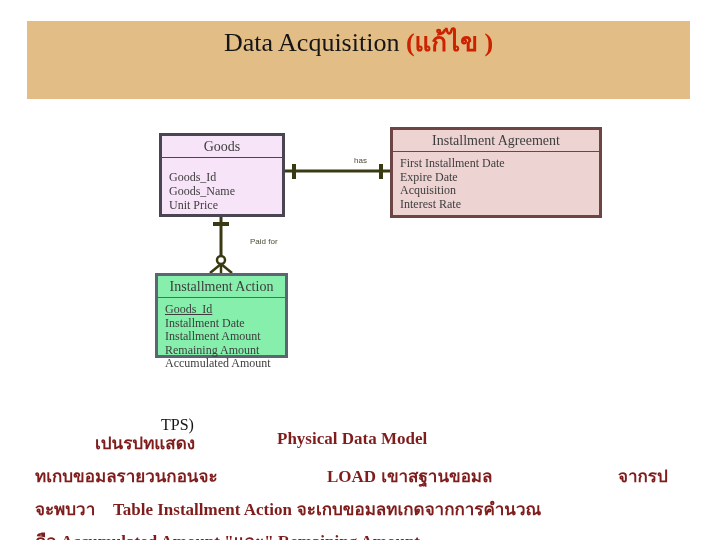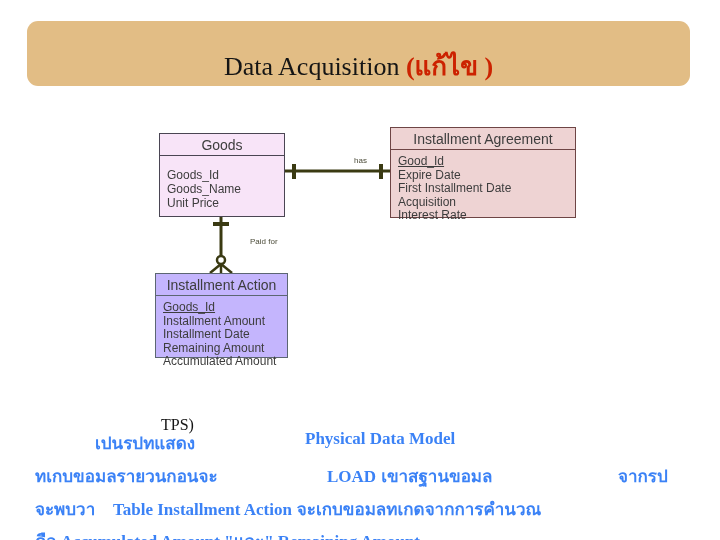--- a/index.html
+++ b/index.html
@@ -4,65 +4,65 @@
 <style>
   html,body{margin:0;padding:0;}
   body{
     width:720px;height:540px;background:#ffffff;overflow:hidden;position:relative;
     font-family:"Liberation Sans", sans-serif;
   }
   .slide{position:absolute;left:0;top:0;width:720px;height:540px;}
 
   
   .header-band{
-    position:absolute;left:27px;top:21px;width:663px;height:65px;
-    background:#e2bd85;display:flex;align-items:flex-end;justify-content:center;border-radius:11px;
+    position:absolute;left:27px;top:21px;width:663px;height:78px;
+    background:#e2bd85;display:flex;align-items:flex-start;justify-content:center;
   }
   .title{
     font-family:"Liberation Serif", serif;font-size:26px;color:#151515;white-space:nowrap;
   }
   .title .title-thai{color:#cc2200;font-weight:bold;}
 
   
   .entity{
-    position:absolute;border:1px solid #15803d;color:#3d3d3d;
-    font-family:Liberation Sans, sans-serif;box-sizing:border-box;
+    position:absolute;border:3px solid #15803d;color:#3d3d3d;
+    font-family:Liberation Serif, serif;box-sizing:border-box;
   }
   .entity-header{
     text-align:center;border-bottom:1px solid;border-color:inherit;
     font-size:14px;padding:3px 0 2px 0;
   }
   .entity-fields{font-size:12px;line-height:13.5px;padding:5px 6px 0 7px;}
   .field{white-space:nowrap;}
   .key{text-decoration:underline;}
 
   .goods{left:159px;top:133px;width:126px;height:84px;background:#f8e4f8;border-color:#4a4553;}
   .goods .entity-fields{padding-top:12px;line-height:14px;}
-  .agreement{left:390px;top:127px;width:186px;height:91px;background:#eed3d3;border-color:#6e4545;}
-  .action{left:155px;top:273px;width:133px;height:85px;background:#c4b5fd;border-color:#5c6672;}
+  .agreement{left:390px;top:127px;width:212px;height:91px;background:#eed3d3;border-color:#6e4545;}
+  .action{left:155px;top:273px;width:133px;height:85px;background:#86efac;border-color:#5c6672;}
 
   
   .rel-label{
     position:absolute;font-size:8px;color:#4c4c3a;font-family:"Liberation Sans", sans-serif;
     white-space:nowrap;
     padding-left:24px;
   }
   .has-label{left:330px;top:156px;}
   .paid-for-label{left:226px;top:237px;}
 
   .connector-layer{position:absolute;left:0;top:0;width:720px;height:540px;pointer-events:none;}
 
   
   .t-black{
     position:absolute;font-family:"Liberation Serif", serif;font-size:16px;color:#141414;
     white-space:nowrap;
   }
   .t-blue{
     position:absolute;font-family:"Liberation Serif", serif;font-size:17px;font-weight:bold;
-    color:#3b82f6;white-space:nowrap;
+    color:#7f1d1d;white-space:nowrap;
   }
   .seg{display:inline-block;}
   .seg + .seg{margin-left:5px;}
 </style>
 </head>
 <body>
 
 <div class="slide">
 
   <div class="header-band">
@@ -90,46 +90,45 @@
     <div class="entity-fields">
       <div class="field">Goods_Id</div>
       <div class="field">Goods_Name</div>
       <div class="field">Unit Price</div>
     </div>
   </div>
 
   <div class="entity agreement">
     <div class="entity-header">Installment Agreement</div>
     <div class="entity-fields">
-      <div class="field key">Good_Id</div>
+      <div class="field">First Installment Date</div>
       <div class="field">Expire Date</div>
-      <div class="field">First Installment Date</div>
       <div class="field">Acquisition</div>
       <div class="field">Interest Rate</div>
     </div>
   </div>
 
   <div class="entity action">
     <div class="entity-header">Installment Action</div>
     <div class="entity-fields">
       <div class="field key">Goods_Id</div>
+      <div class="field">Installment Date</div>
       <div class="field">Installment Amount</div>
-      <div class="field">Installment Date</div>
       <div class="field">Remaining Amount</div>
       <div class="field">Accumulated Amount</div>
     </div>
   </div>
 
   <div class="rel-label has-label">has</div>
   <div class="rel-label paid-for-label">Paid for</div>
 
   <div class="t-black" style="left:161px;top:416px;font-family:Liberation Serif, serif;">TPS)</div>
 
   <div class="t-blue" style="left:95px;top:429px;">เปนรปทแสดง</div>
-  <div class="t-blue" style="left:277px;top:429px;margin-left:28px;">Physical Data Model</div>
+  <div class="t-blue" style="left:277px;top:429px;">Physical Data Model</div>
 
   <div class="t-blue" style="left:35px;top:462px;">ทเกบขอมลรายวนกอนจะ</div>
   <div class="t-blue" style="left:327px;top:462px;text-align:center;"><span class="seg">LOAD</span><span class="seg">เขาสฐานขอมล</span></div>
   <div class="t-blue" style="left:583px;top:462px;margin-left:35px;">จากรป</div>
 
   <div class="t-blue" style="left:35px;top:495px;">จะพบวา</div>
   <div class="t-blue" style="left:113px;top:495px;"><span class="seg">Table Installment Action</span><span class="seg">จะเกบขอมลทเกดจากการคำนวณ</span></div>
 
   <div class="t-blue" style="left:35px;top:527px;">คือ Accumulated Amount "และ" Remaining Amount</div>
 

